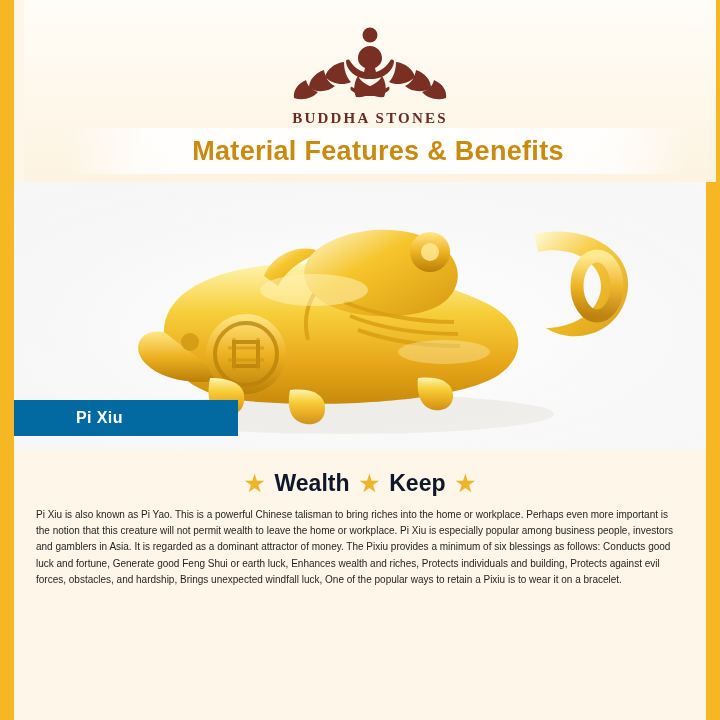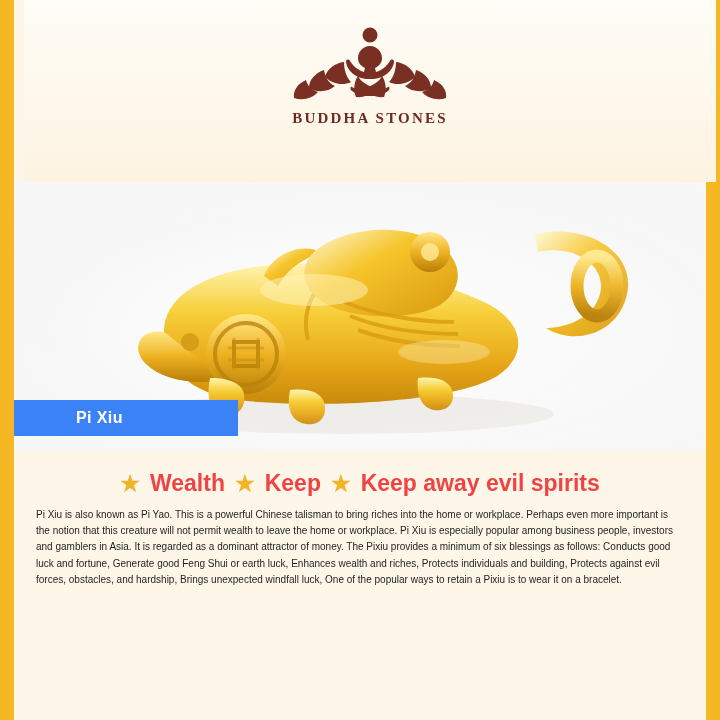--- a/index.html
+++ b/index.html
@@ -96,21 +96,21 @@
     width: 692px; height: 268px;
   }
 
   
   .caption-tab {
     position: absolute;
     left: 14px;
     top: 400px;
     width: 224px;
     height: 36px;
-    background: #3b82f6;
+    background: #0369a1;
     display: flex;
     align-items: center;
   }
   .caption-tab span {
     color: #ffffff;
     font-size: 16px;
     font-weight: bold;
     margin-left: 62px;
     letter-spacing: 0.4px;
   }
@@ -136,21 +136,21 @@
     color: #3b2a12;
     margin-bottom: 10px;
     white-space: nowrap;
   }
   .benefits .star {
     color: #f0b429;
     font-size: 22px;
     line-height: 1;
   }
   .benefits .bi {
-    color: #ef4444;
+    color: #0f172a;
   }
 
   .body-text {
     font-size: 10px;
     line-height: 1.62;
     color: #1f1f1f;
     text-align: left;
   }
 
   
@@ -192,20 +192,23 @@
             <path d="M150 62 c9 4 13 11 12 18 c-9 3 -19 0 -24 -6 c7 -2 11 -7 12 -12 z"></path>
 
             <path d="M74 58 c-4 6 -5 14 -2 21 c8 1 16 -3 20 -9 c-8 -2 -15 -6 -18 -12 z"></path>
             <path d="M98 58 c4 6 5 14 2 21 c-8 1 -16 -3 -20 -9 c8 -2 15 -6 18 -12 z"></path>
           </g>
         </svg>
       </span>
       <div class="brand-name">BUDDHA STONES</div>
     </div>
 
+    <div class="title-band">
+      <h1>Material Features &amp; Benefits</h1>
+    </div>
   </div>
 
   <div class="image-band">
     <div class="pixiu-stage">
       <svg width="692" height="268" viewBox="0 0 692 268" xmlns="http://www.w3.org/2000/svg">
         <defs>
           <linearGradient id="gold1" x1="0" y1="0" x2="0" y2="1">
             <stop offset="0%" stop-color="#fff4b0"></stop>
             <stop offset="35%" stop-color="#f7cf3a"></stop>
             <stop offset="70%" stop-color="#e8a81a"></stop>
@@ -274,19 +277,18 @@
     <span>Pi Xiu</span>
   </div>
 
   <div class="content">
     <div class="benefits">
       <span class="star">★</span>
       <span class="bi">Wealth</span>
       <span class="star">★</span>
       <span class="bi">Keep</span>
       <span class="star">★</span>
-      <span class="bi">Keep away evil spirits</span>
     </div>
 
     <p class="body-text">Pi Xiu is also known as Pi Yao. This is a powerful Chinese talisman to bring riches into the home or workplace. Perhaps even more important is the notion that this creature will not permit wealth to leave the home or workplace. Pi Xiu is especially popular among business people, investors and gamblers in Asia. It is regarded as a dominant attractor of money. The Pixiu provides a minimum of six blessings as follows: Conducts good luck and fortune, Generate good Feng Shui or earth luck, Enhances wealth and riches, Protects individuals and building, Protects against evil forces, obstacles, and hardship, Brings unexpected windfall luck, One of the popular ways to retain a Pixiu is to wear it on a bracelet.</p>
   </div>
 
 </div>
 
 </body></html>

